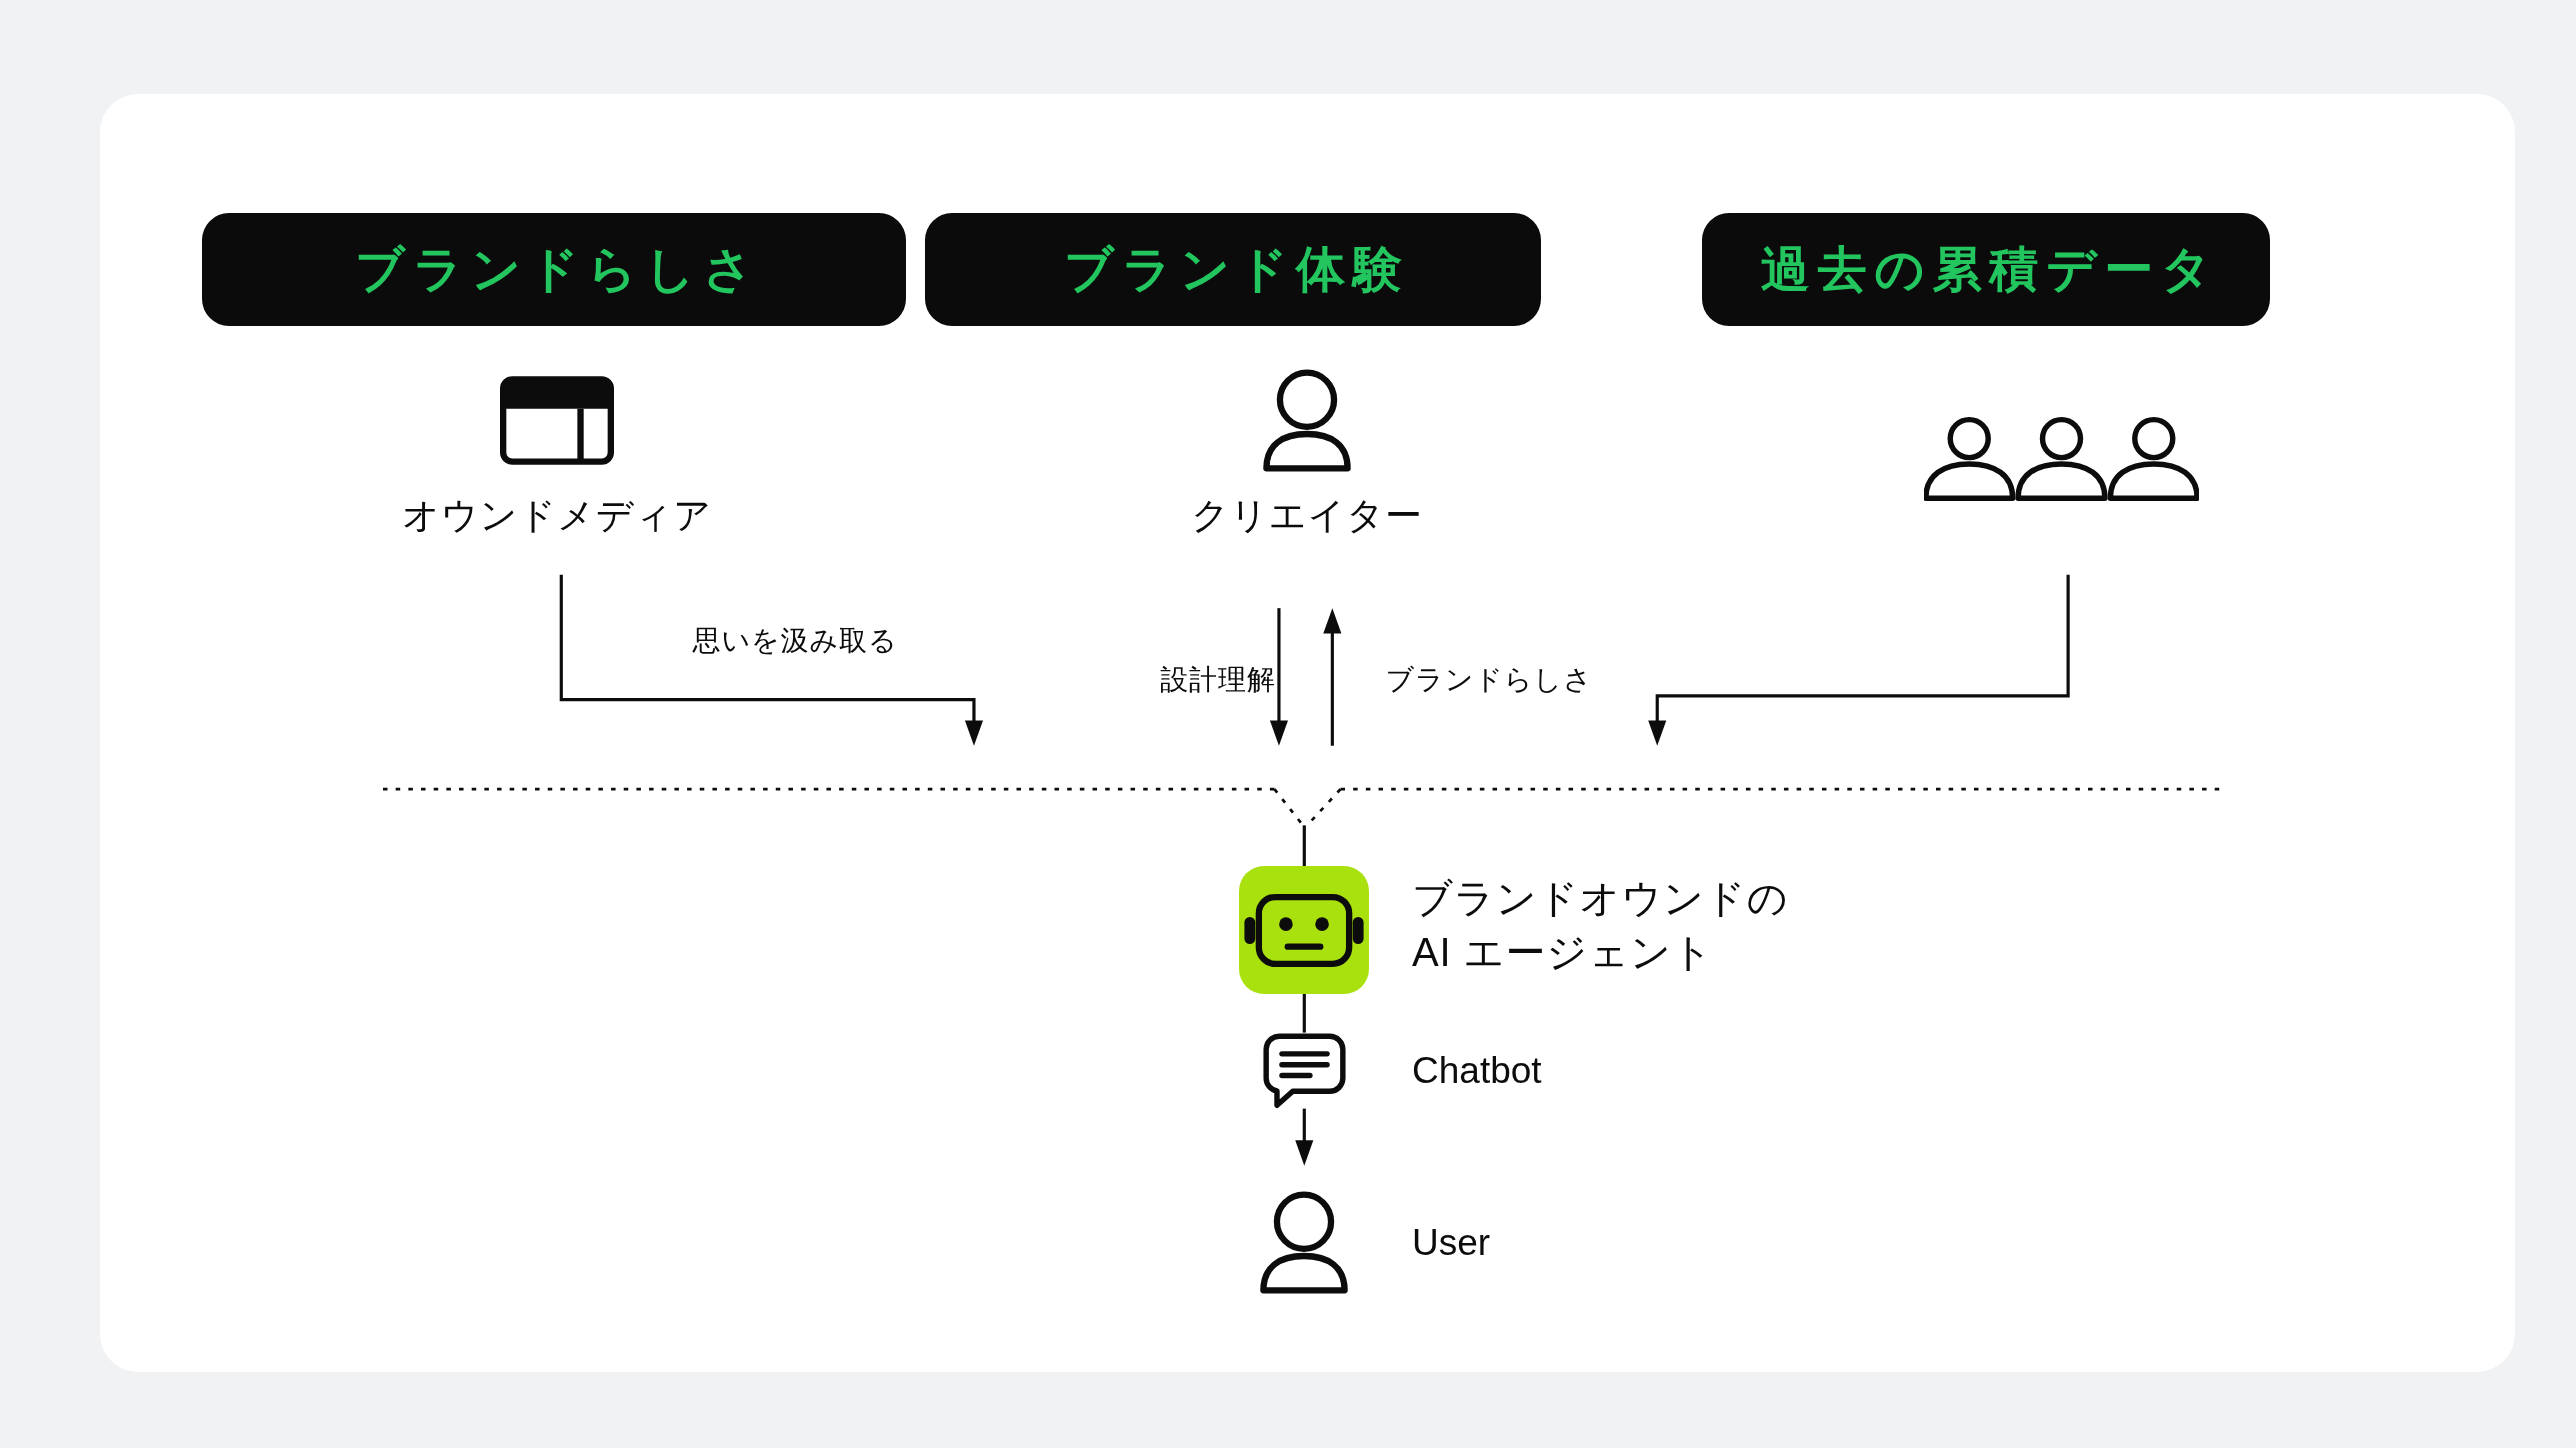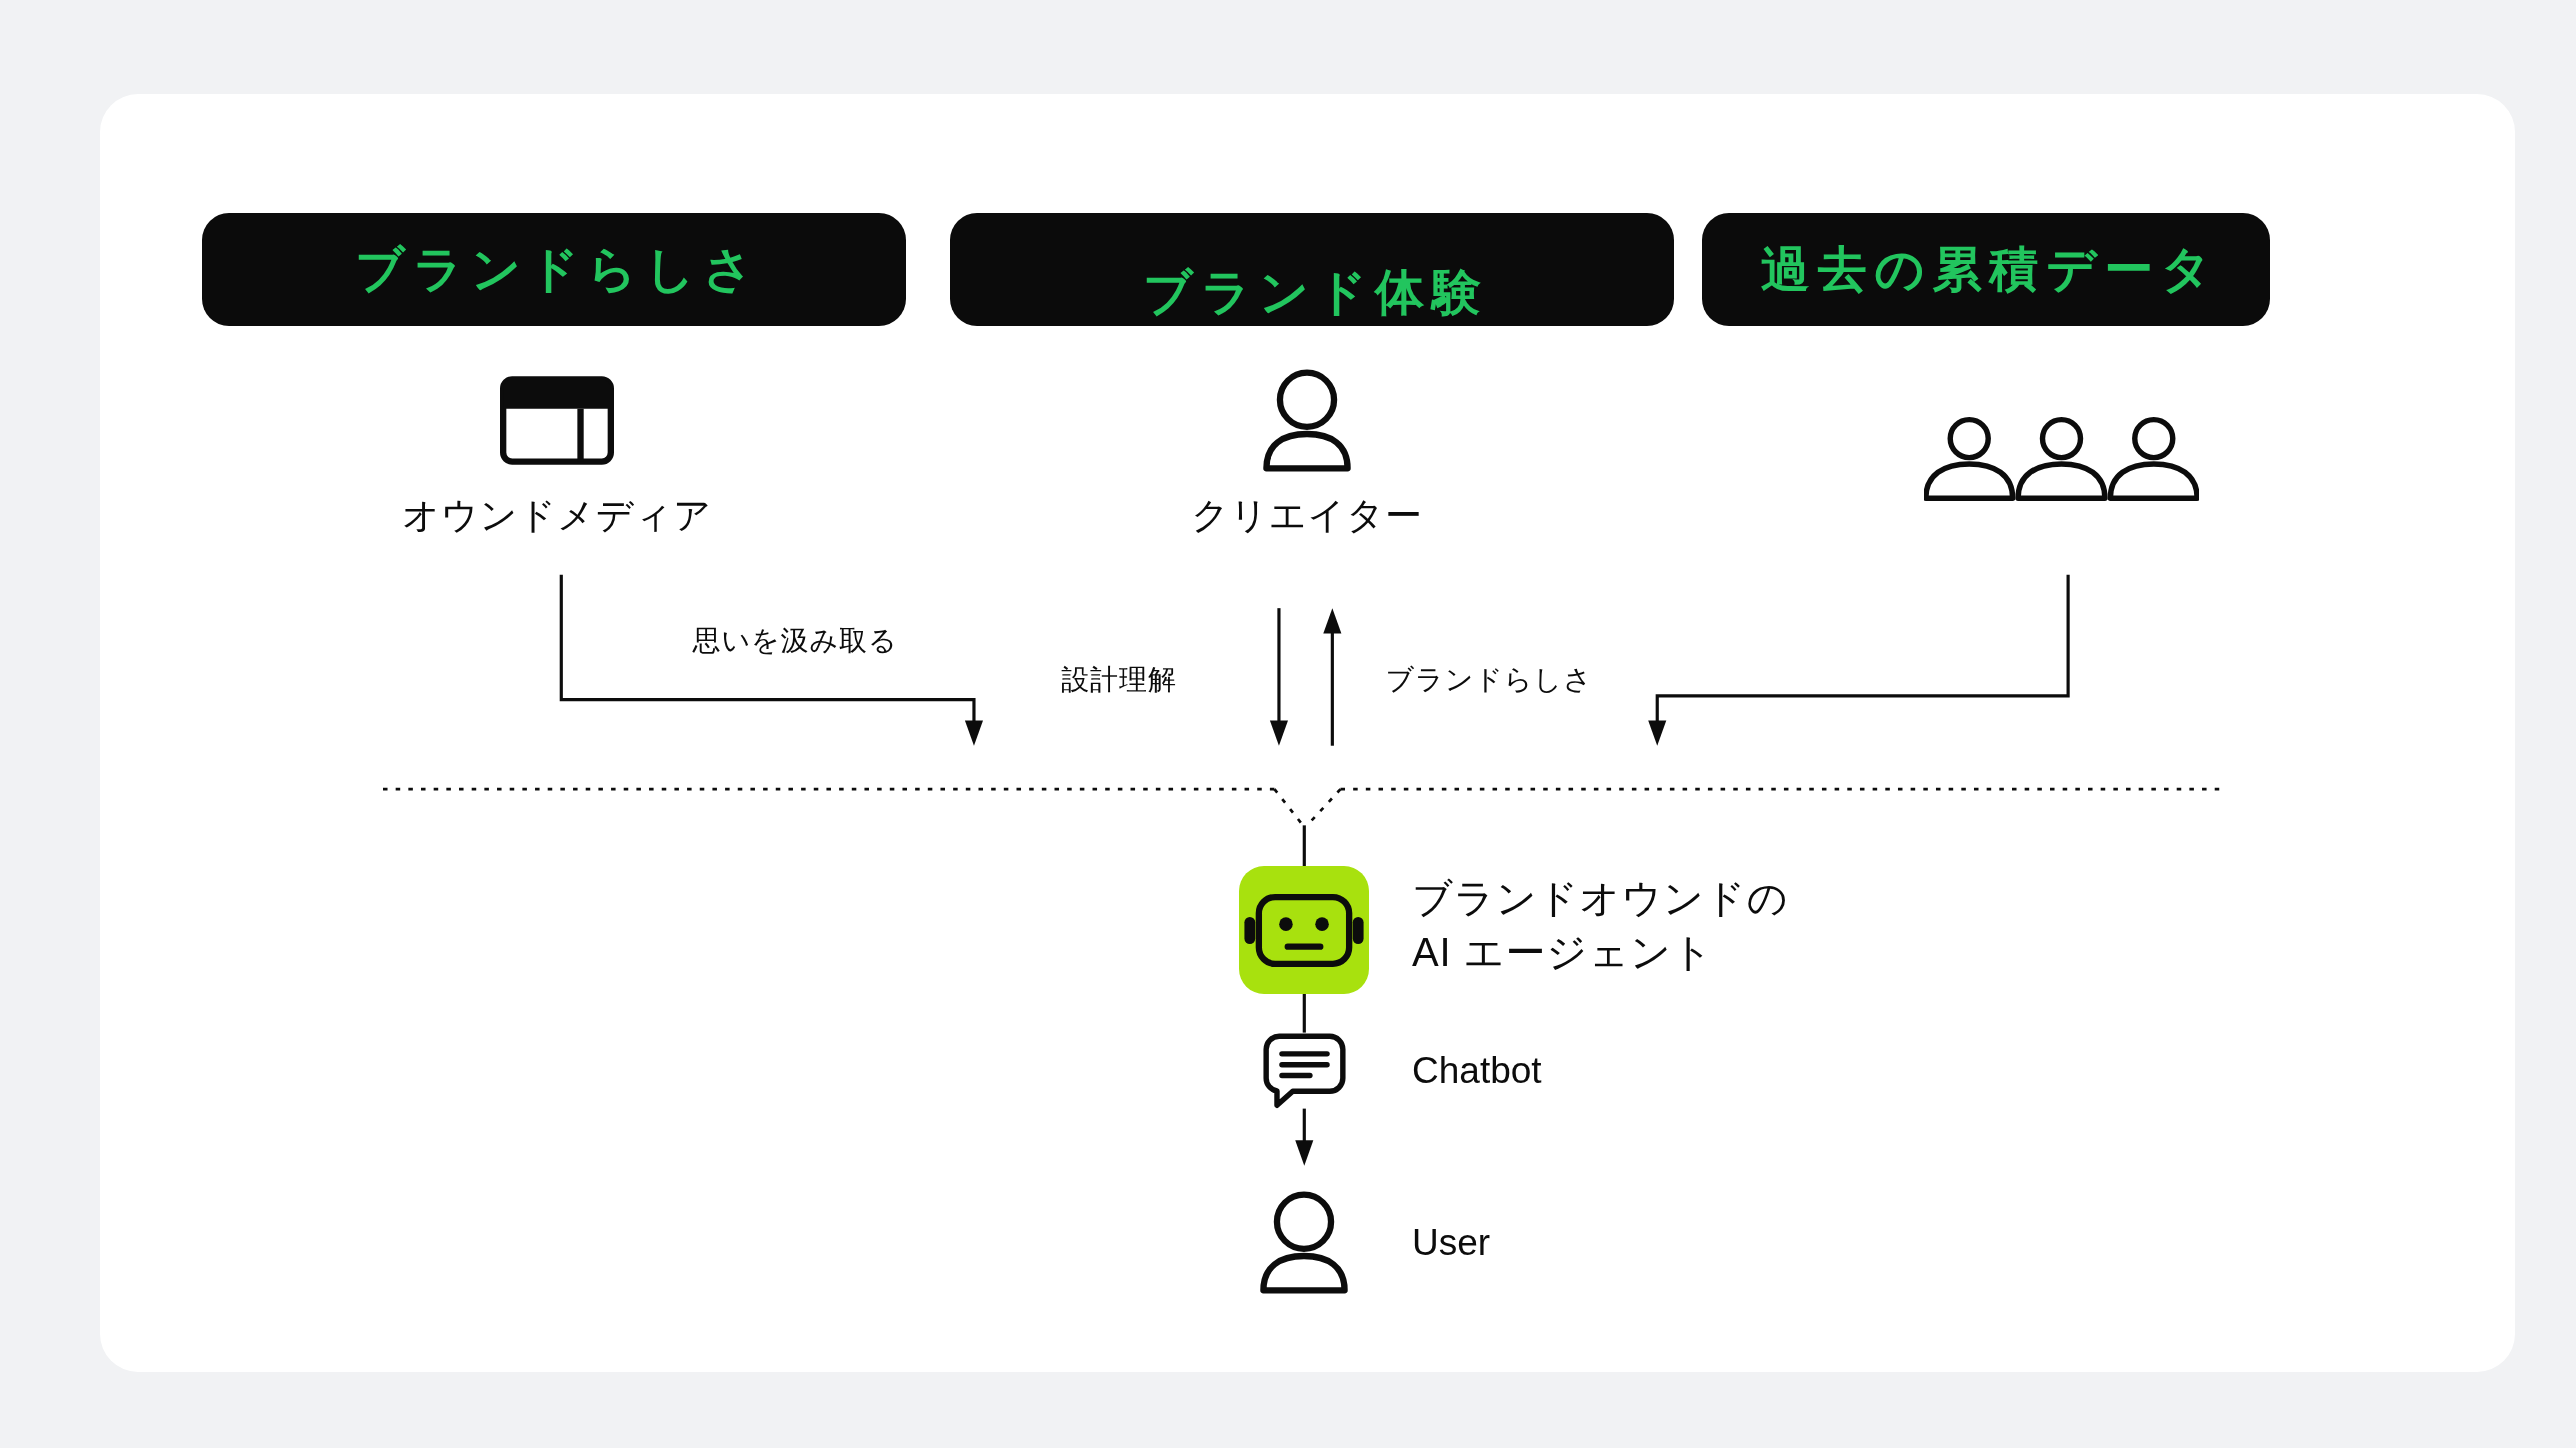--- a/index.html
+++ b/index.html
@@ -24,21 +24,21 @@
     top: 213px; height: 113px;
     background: #0b0b0b;
     border-radius: 27px;
     color: #22c55e;
     display: flex; align-items: center; justify-content: center;
     font-size: 49px; font-weight: 700;
     letter-spacing: 0.16em;
     text-indent: 0.16em;
   }
   .pill-1 { left: 202px;  width: 704px; }
-  .pill-2 { left: 950px; width: 724px; align-items: flex-end; }
+  .pill-2 { left: 925px; width: 616px; }
   .pill-3 { left: 1702px; width: 568px; }
 
   .icon-wrap { position: absolute; line-height: 0; }
 
   .node-label {
     position: absolute;
     font-size: 37px;
     letter-spacing: 0.9px;
     transform: translate(-50%, -50%);
     white-space: nowrap;
@@ -146,21 +146,21 @@
     <circle cx="50" cy="26" r="21" fill="#ffffff" stroke="#0c0c0c" stroke-width="6"></circle>
     <path d="M2 92 C2 66 22 54 50 54 C78 54 98 66 98 92 Z" fill="#ffffff" stroke="#0c0c0c" stroke-width="6" stroke-linejoin="round"></path>
     <circle cx="254" cy="26" r="21" fill="#ffffff" stroke="#0c0c0c" stroke-width="6"></circle>
     <path d="M206 92 C206 66 226 54 254 54 C282 54 302 66 302 92 Z" fill="#ffffff" stroke="#0c0c0c" stroke-width="6" stroke-linejoin="round"></path>
     <circle cx="152" cy="26" r="21" fill="#ffffff" stroke="#0c0c0c" stroke-width="6"></circle>
     <path d="M104 92 C104 66 124 54 152 54 C180 54 200 66 200 92 Z" fill="#ffffff" stroke="#0c0c0c" stroke-width="6" stroke-linejoin="round"></path>
   </svg>
 </div>
 
 <div class="edge-label center" style="left:795px; top:641px;">思いを汲み取る</div>
-<div class="edge-label center" style="left:1119px; top:680px;">設計理解</div>
+<div class="edge-label center" style="left:1218px; top:680px;">設計理解</div>
 <div class="edge-label center" style="left:1489px; top:680px;">ブランドらしさ</div>
 
 <div class="agent-box">
   <svg width="130" height="128" viewBox="0 0 144 141">
     <rect x="6" y="56" width="12" height="30" rx="6" fill="#0c0c0c"></rect>
     <rect x="126" y="56" width="12" height="30" rx="6" fill="#0c0c0c"></rect>
     <rect x="22" y="34" width="100" height="74" rx="18" fill="none" stroke="#0c0c0c" stroke-width="7"></rect>
     <circle cx="52" cy="64" r="7.5" fill="#0c0c0c"></circle>
     <circle cx="92" cy="64" r="7.5" fill="#0c0c0c"></circle>
     <line x1="54" y1="89" x2="90" y2="89" stroke="#0c0c0c" stroke-width="7" stroke-linecap="round"></line>

